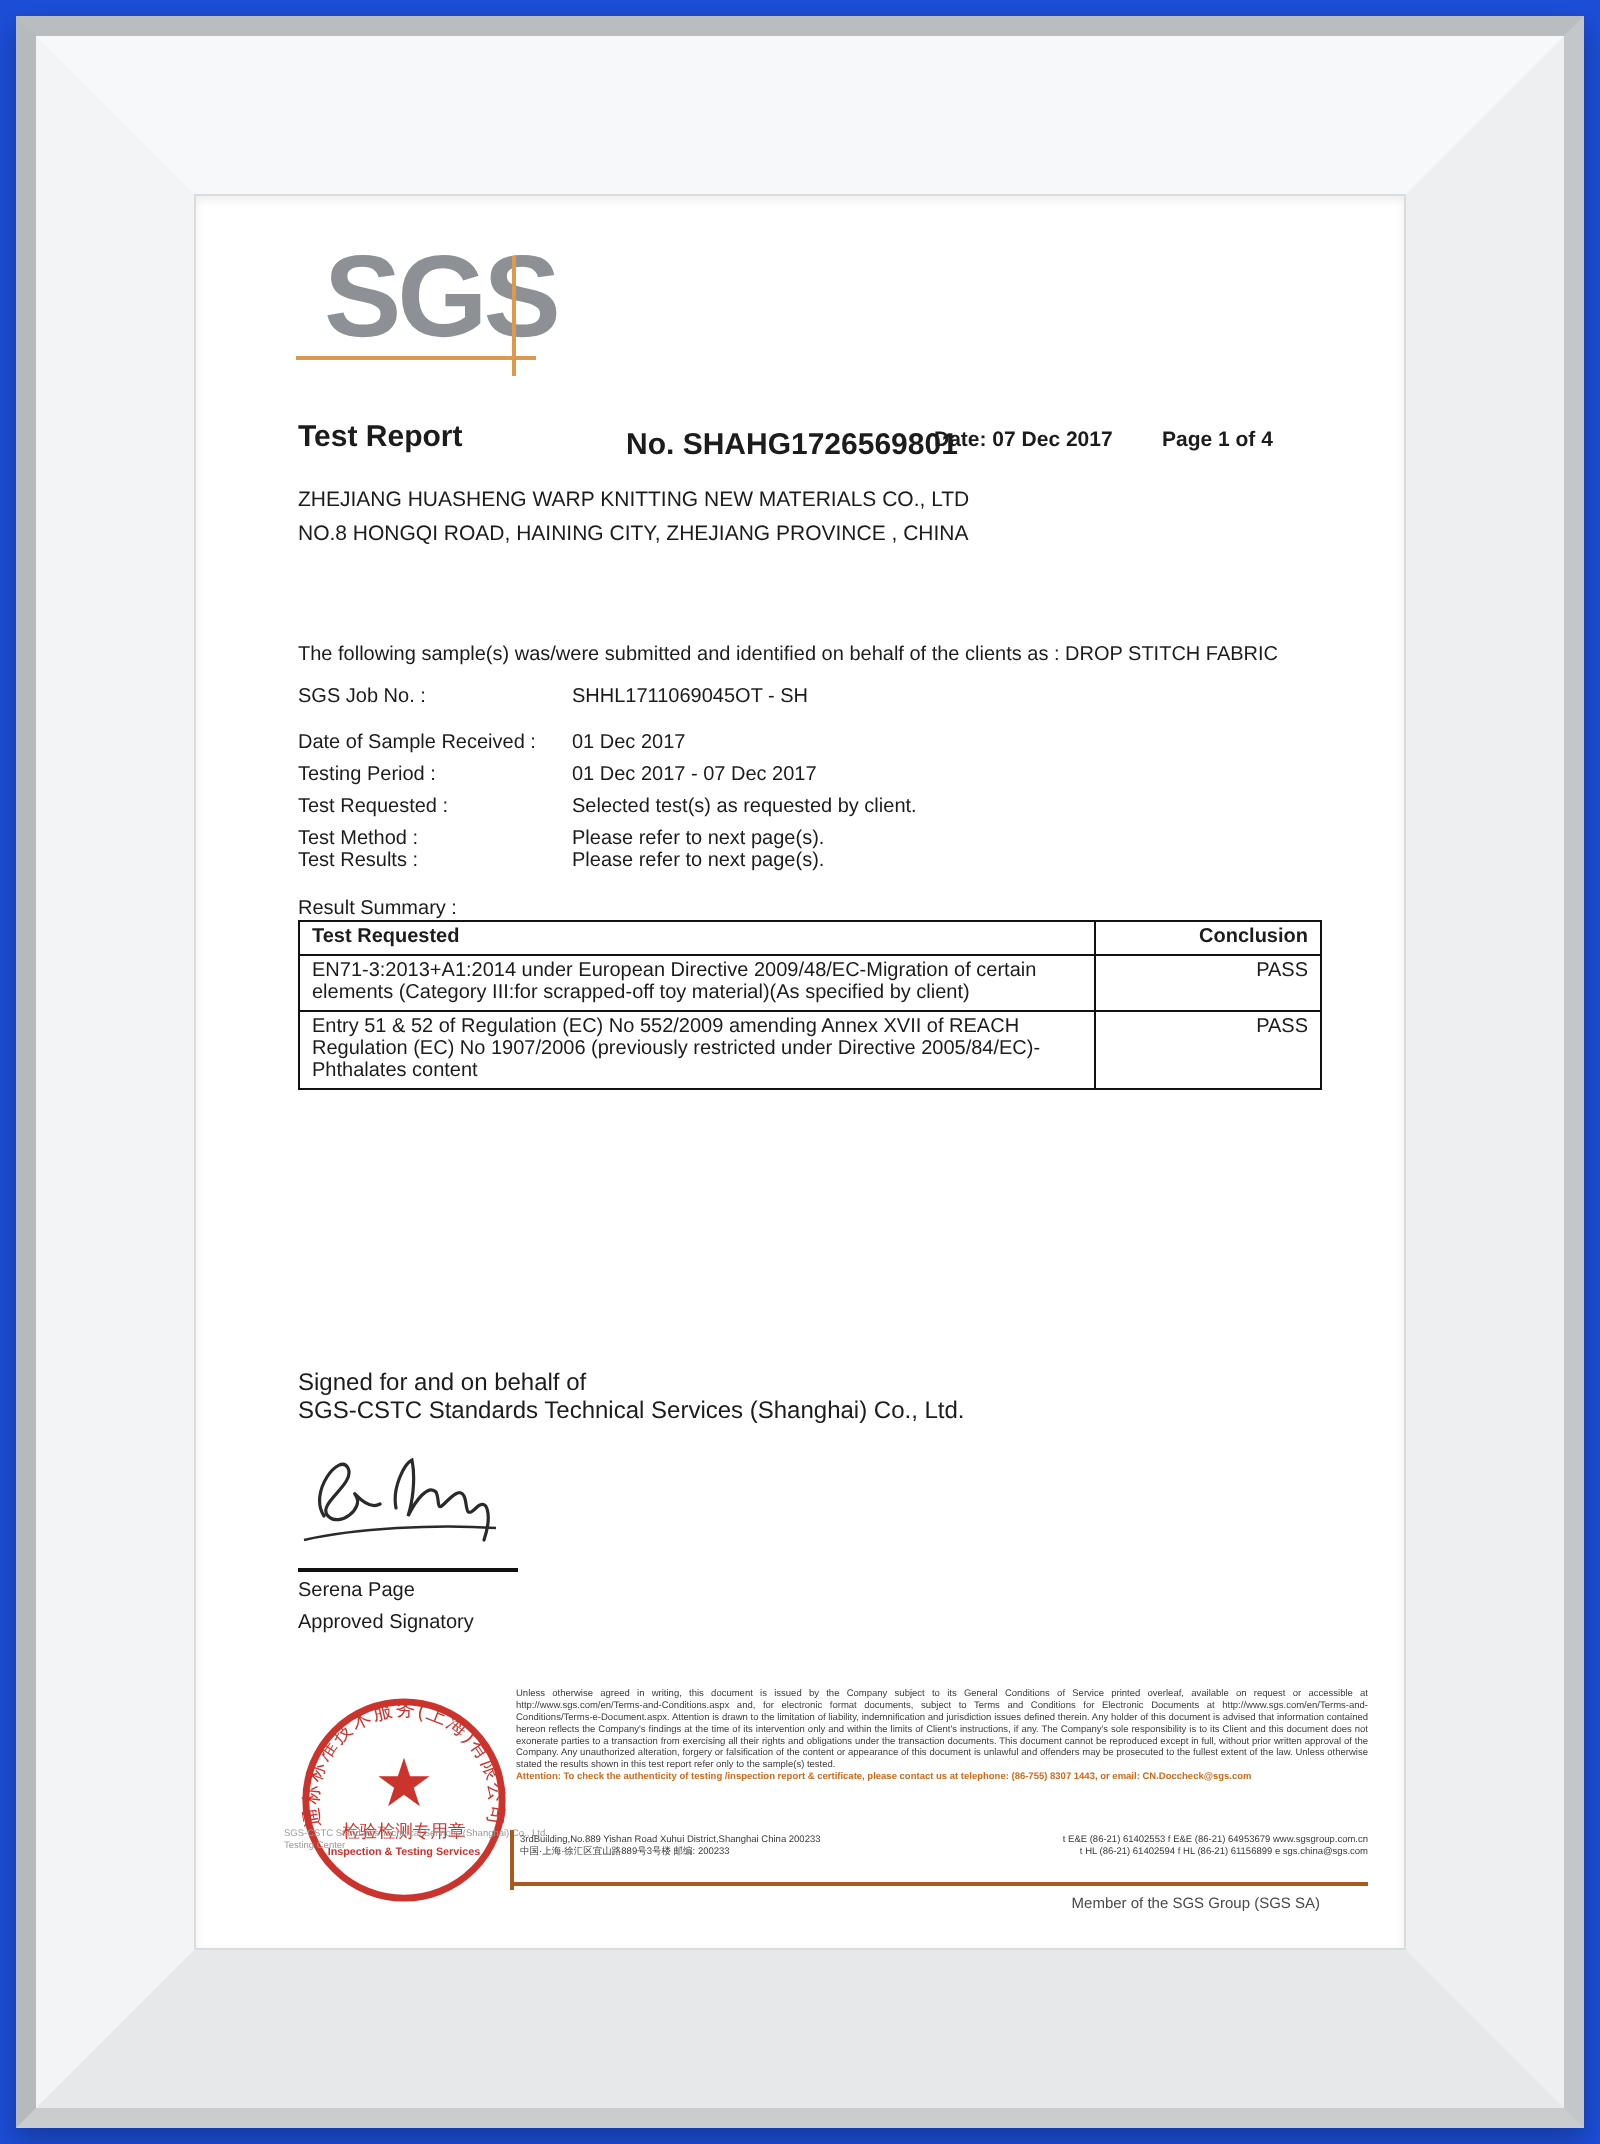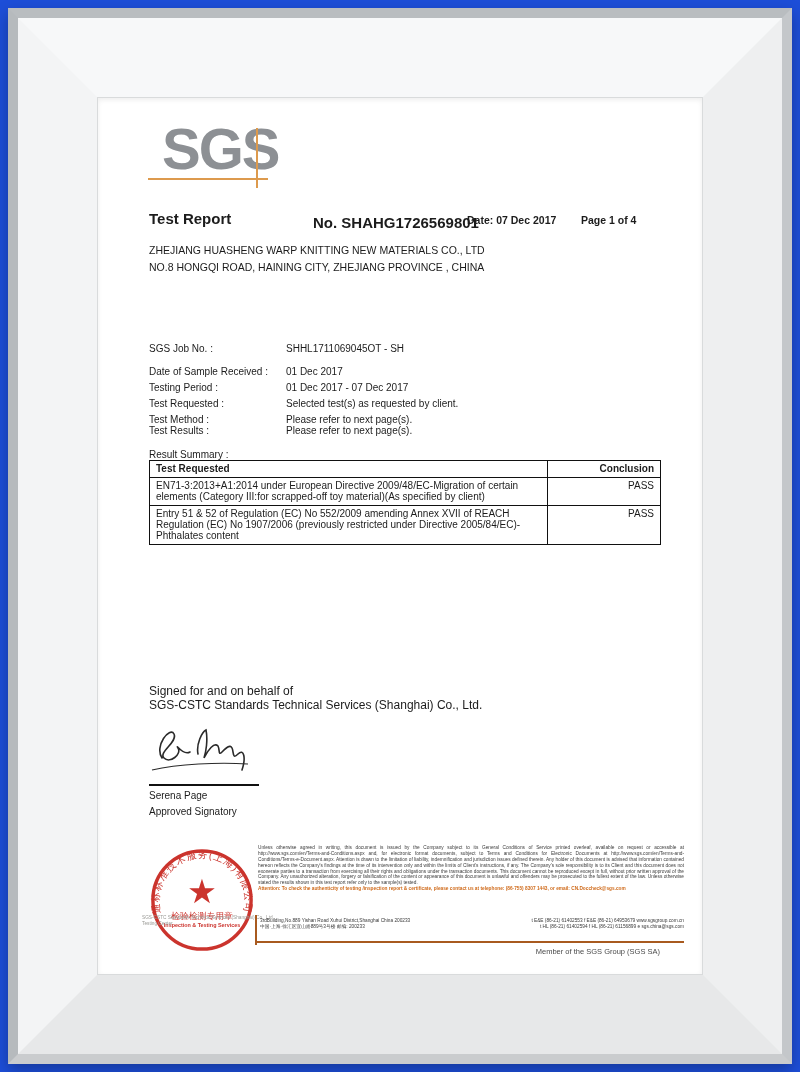--- a/index.html
+++ b/index.html
@@ -80,20 +80,21 @@
         <div class="abs rpt-title">Test Report</div>
         <div class="abs rpt-no">No. SHAHG1726569801</div>
         <div class="abs rpt-date">Date: 07 Dec 2017</div>
         <div class="abs rpt-page">Page 1 of 4</div>
 
         <div class="abs client">
           <div>ZHEJIANG HUASHENG WARP KNITTING NEW MATERIALS CO., LTD</div>
           <div>NO.8 HONGQI ROAD, HAINING CITY, ZHEJIANG PROVINCE , CHINA</div>
         </div>
 
+        <div class="abs intro">The following sample(s) was/were submitted and identified on behalf of the clients as : DROP STITCH FABRIC</div>
 
         <div class="abs frow f0"><span class="lab">SGS Job No. :</span><span>SHHL1711069045OT - SH</span></div>
         <div class="abs frow f1"><span class="lab">Date of Sample Received :</span><span>01 Dec 2017</span></div>
         <div class="abs frow f2"><span class="lab">Testing Period :</span><span>01 Dec 2017 - 07 Dec 2017</span></div>
         <div class="abs frow f3"><span class="lab">Test Requested :</span><span>Selected test(s) as requested by client.</span></div>
         <div class="abs frow f4"><span class="lab">Test Method :</span><span>Please refer to next page(s).</span></div>
         <div class="abs frow f5"><span class="lab">Test Results :</span><span>Please refer to next page(s).</span></div>
 
         <div class="abs rsum">Result Summary :</div>
 

